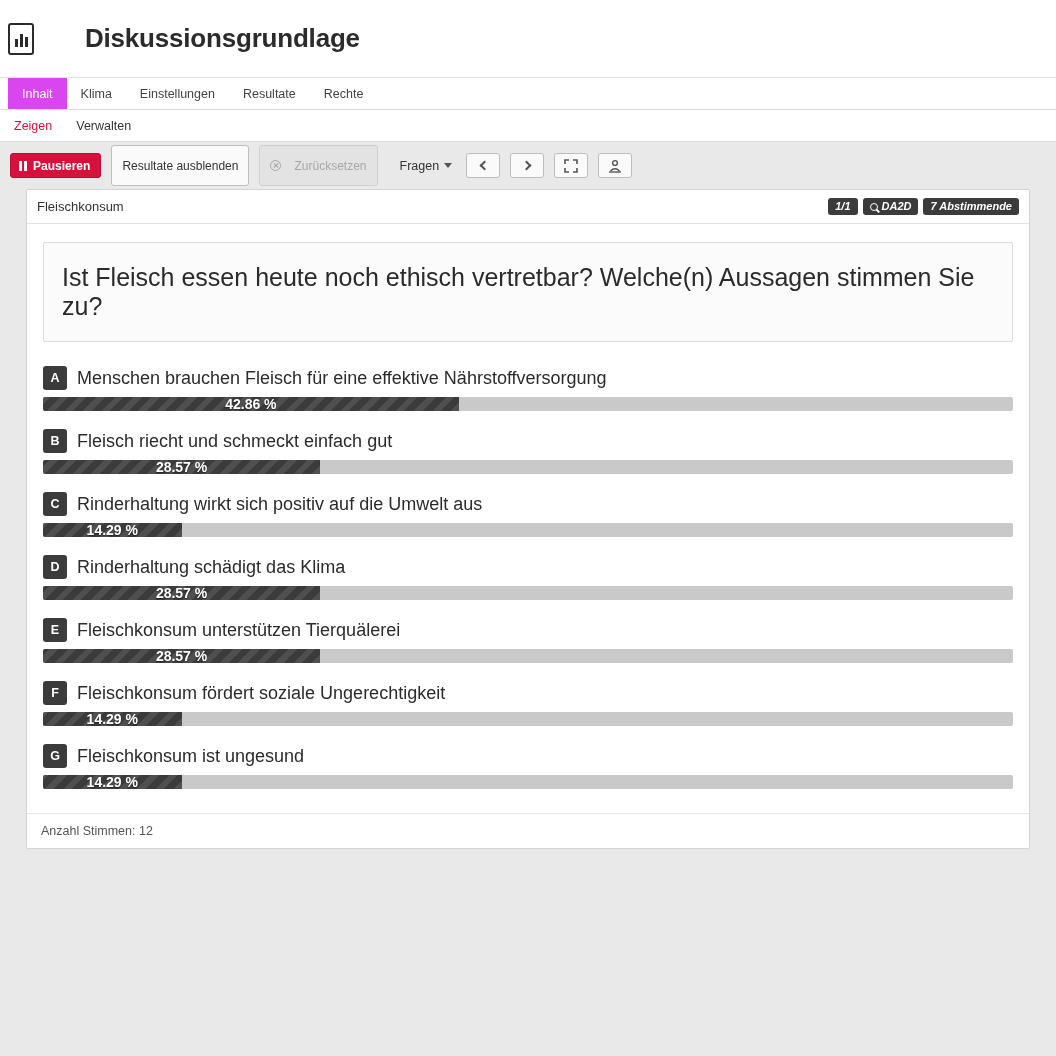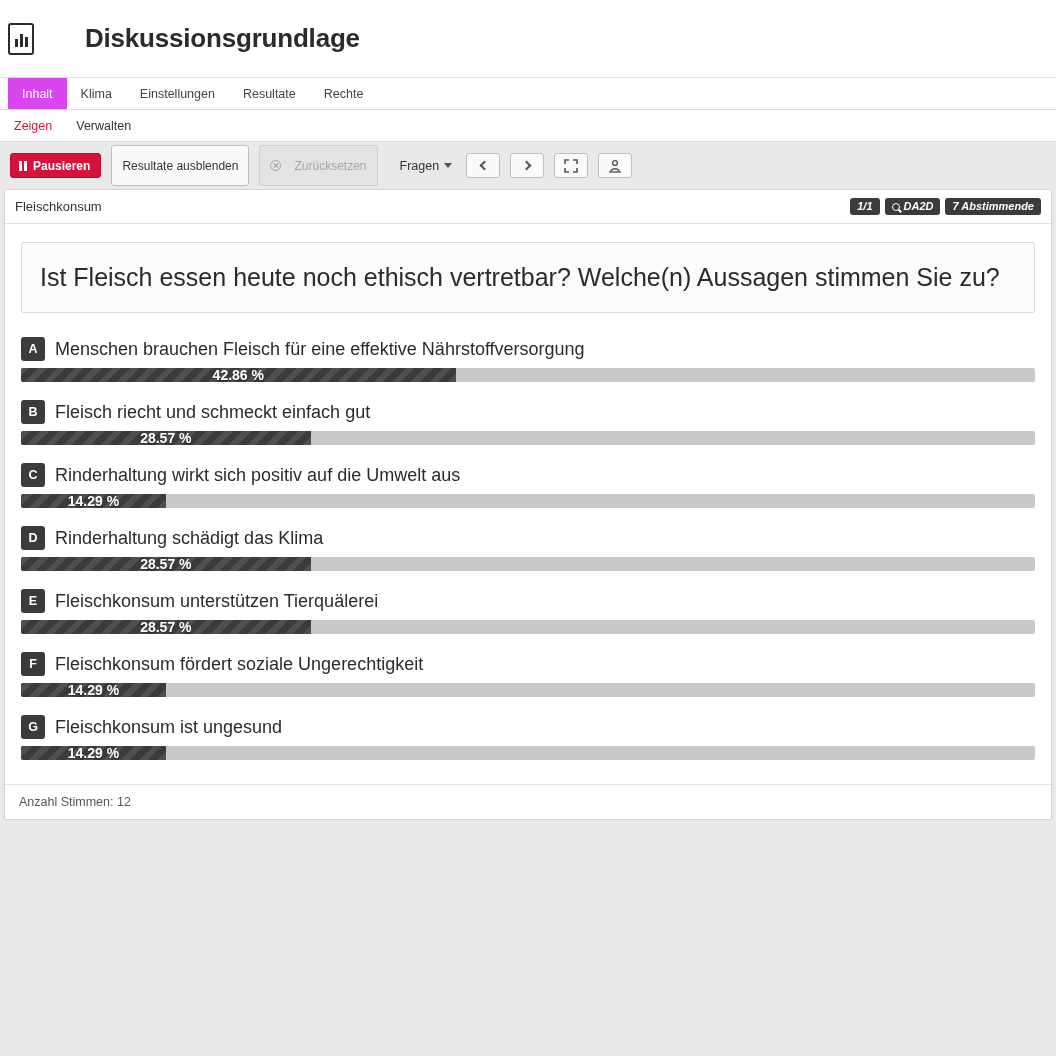--- a/index.html
+++ b/index.html
@@ -184,21 +184,21 @@
   .chev {
     width: 7px; height: 7px;
     border-top: 2px solid #555;
     border-right: 2px solid #555;
   }
   .chev.left { transform: rotate(-135deg); margin-left: 2px; }
   .chev.right { transform: rotate(45deg); margin-right: 2px; }
 
   
   .card {
-    margin: 0 4px;
+    margin: 0 26px;
     background: #fff;
     border: 1px solid #d4d4d4;
     border-radius: 2px;
   }
   .card-head {
     height: 34px;
     display: flex;
     align-items: center;
     padding: 0 10px;
     border-bottom: 1px solid #e2e2e2;

